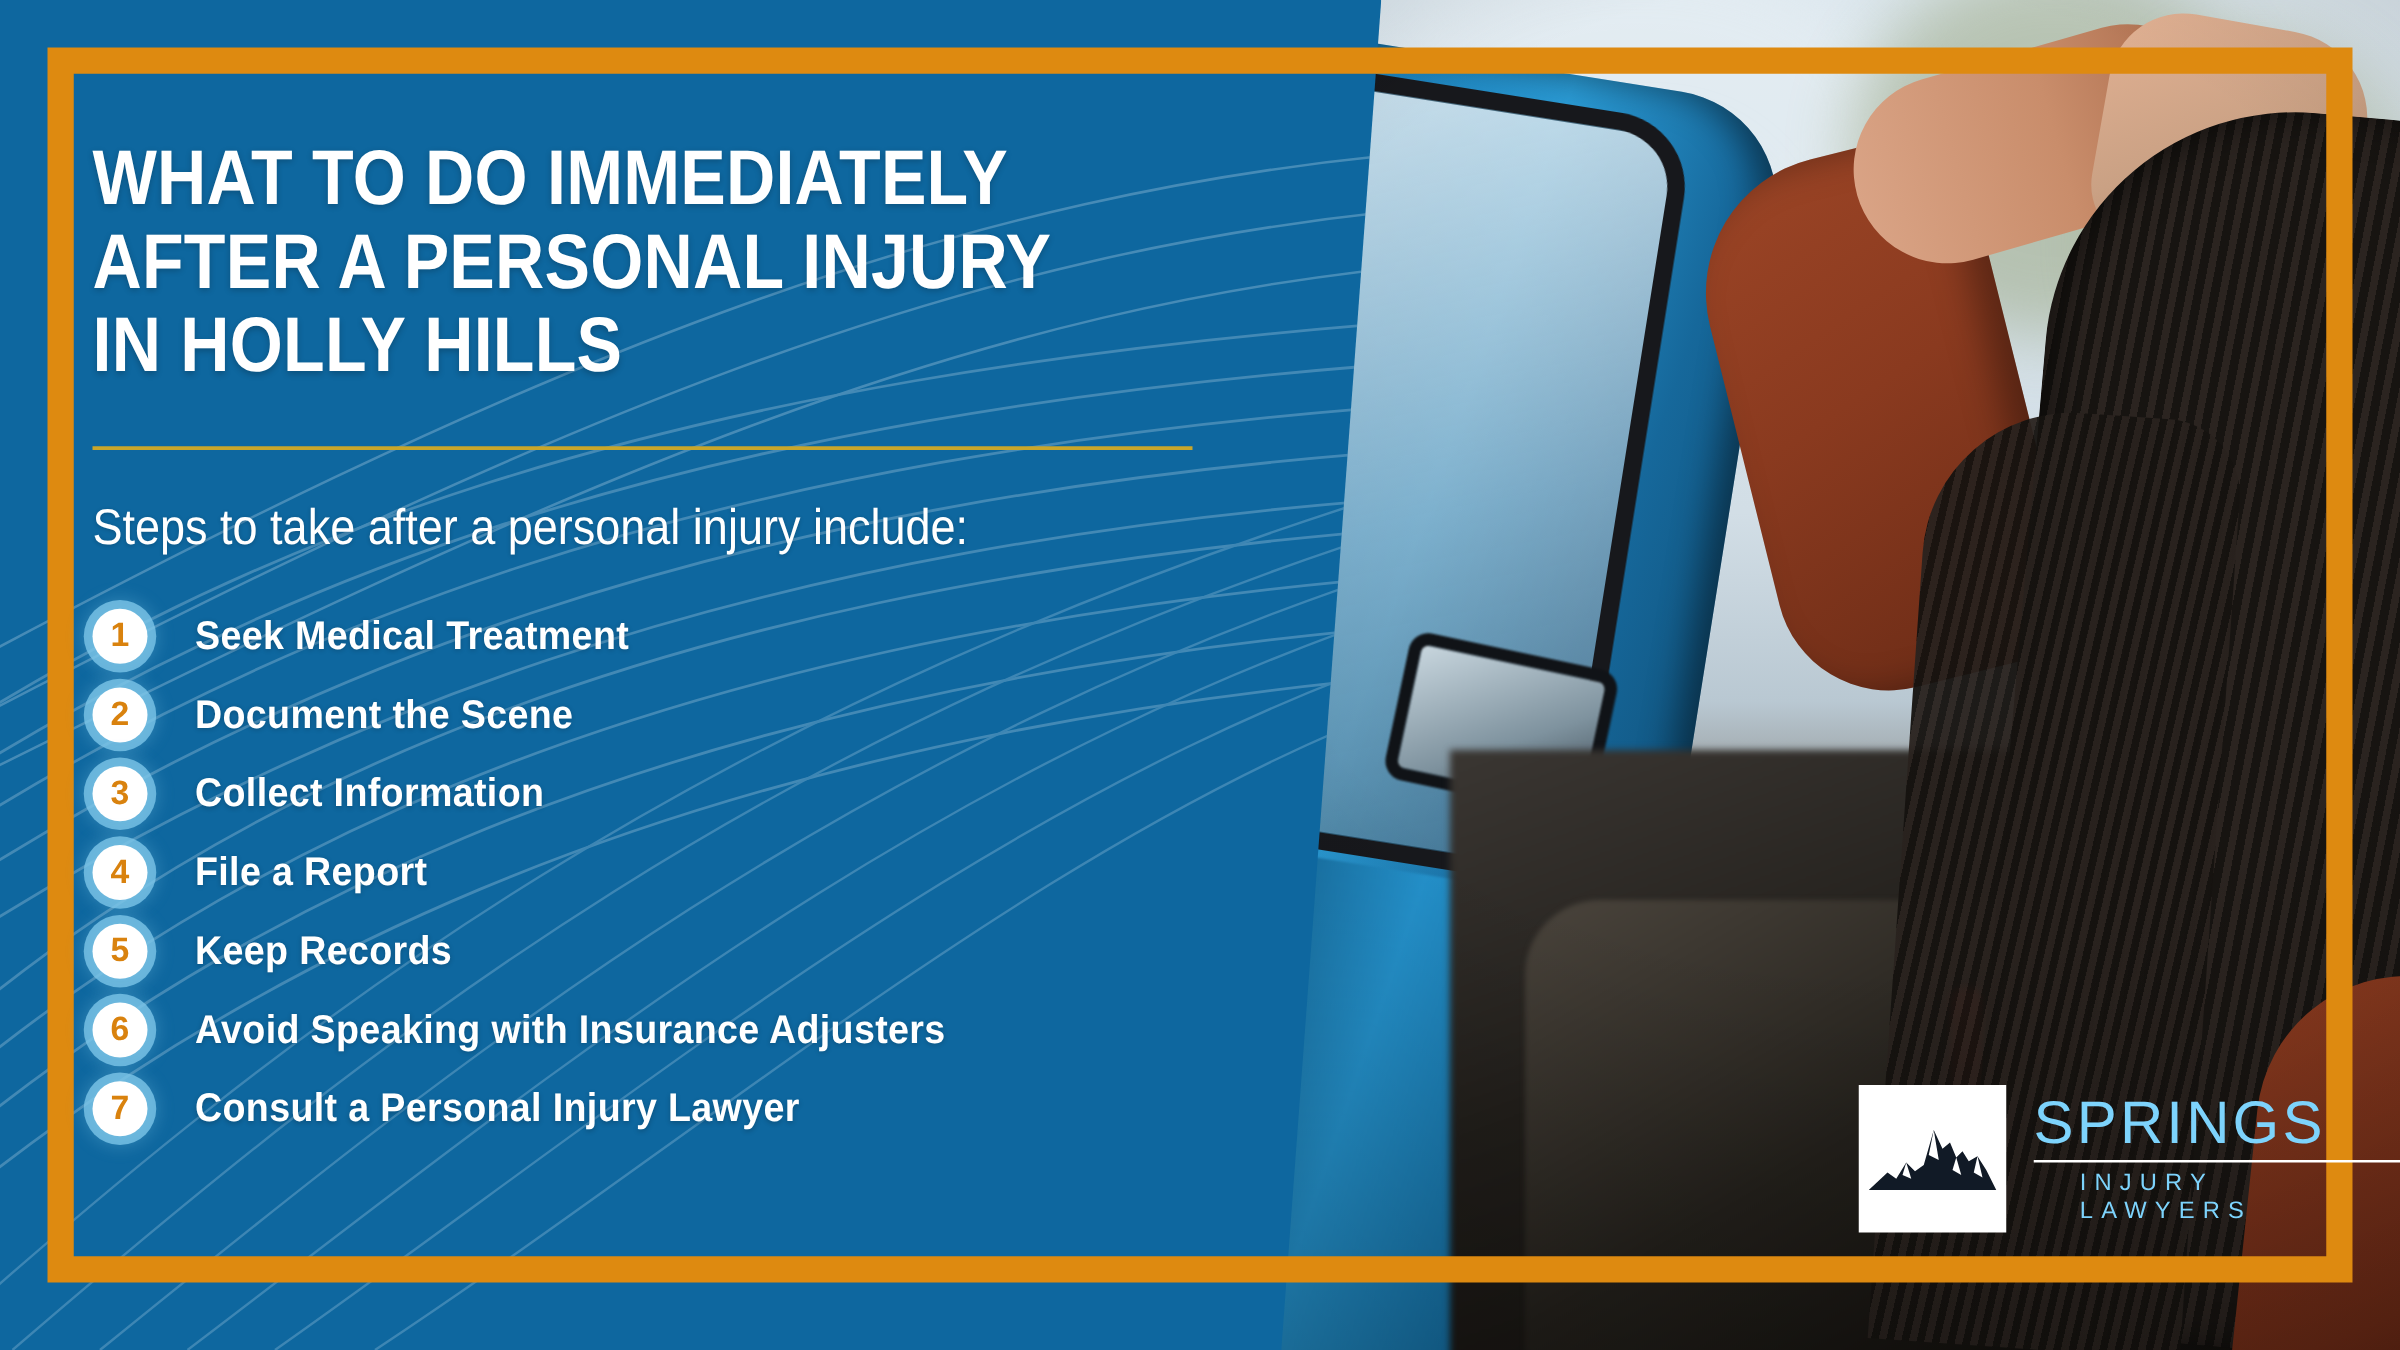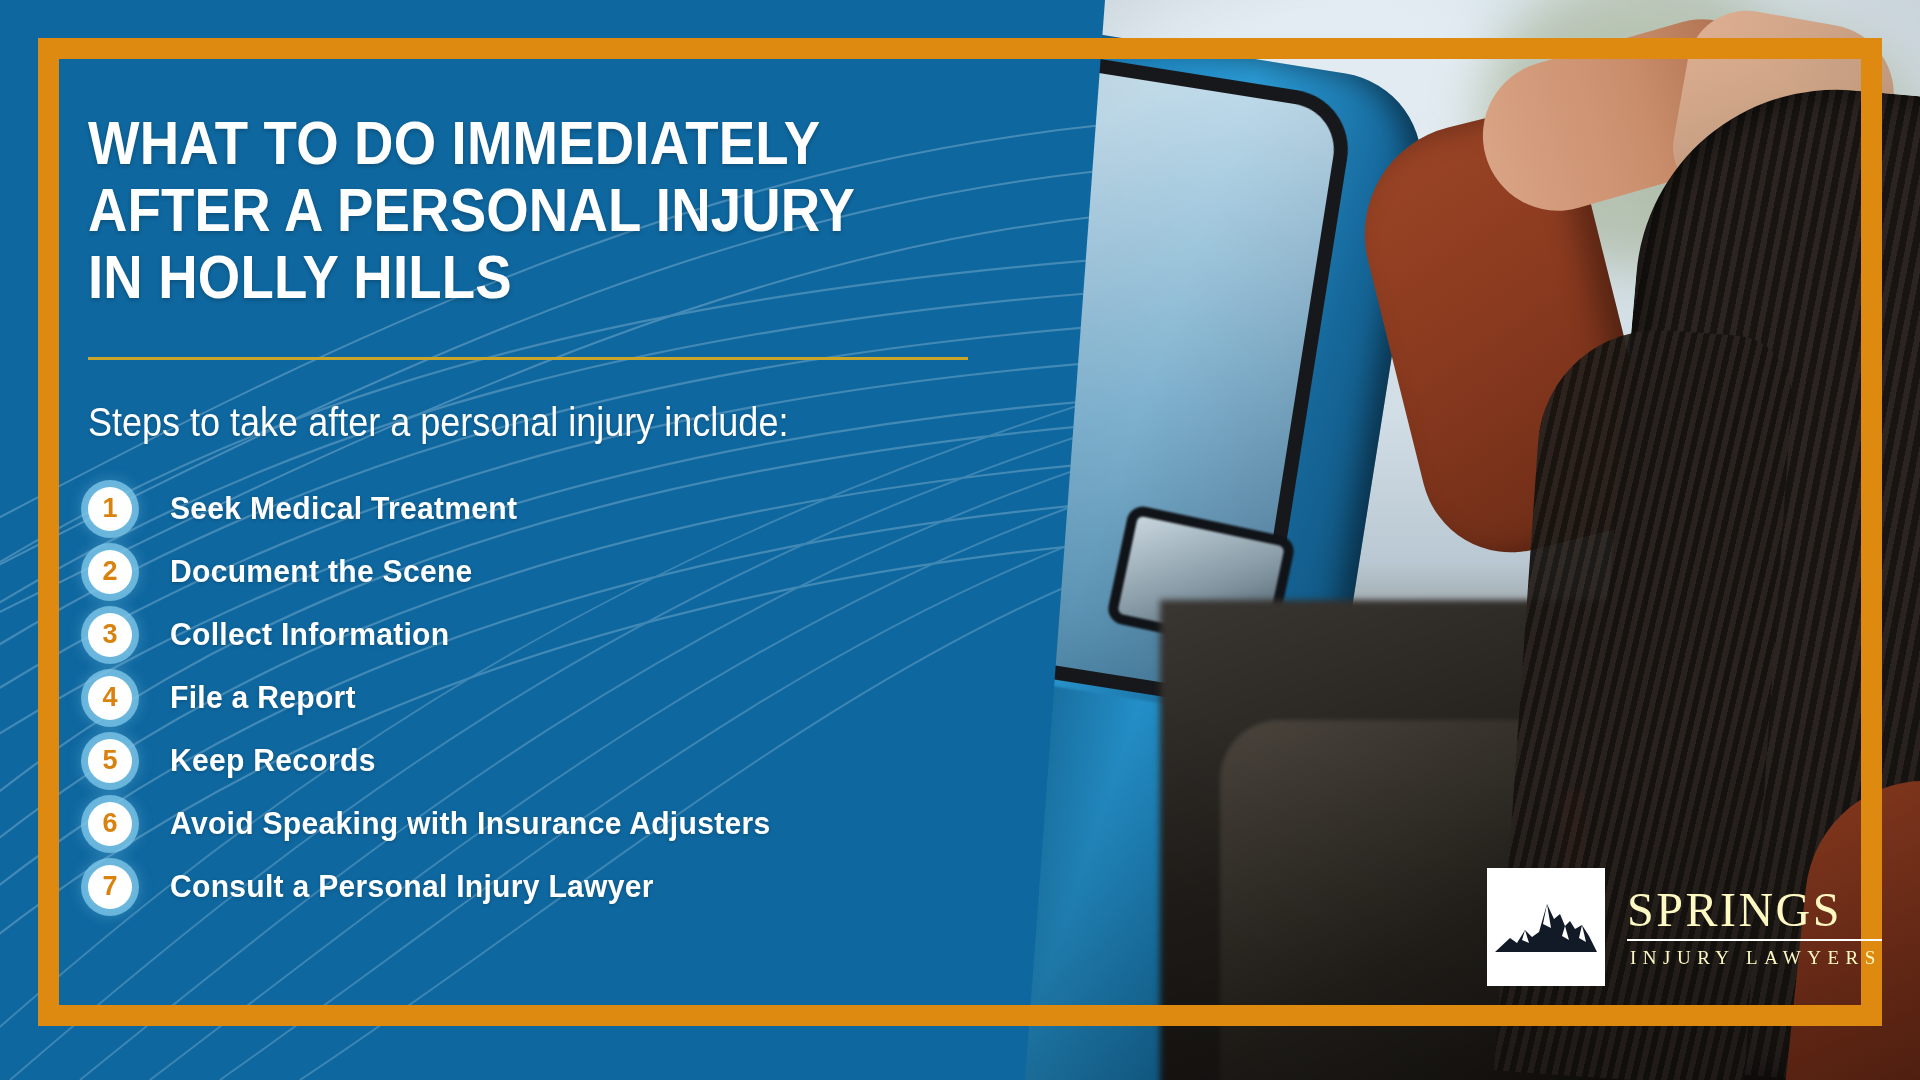--- a/index.html
+++ b/index.html
@@ -143,21 +143,21 @@
   }
   #swoosh{ position:absolute; inset:0; opacity:.30; }
 
   
   #frame{
     position:absolute; left:38px; top:38px; width:1844px; height:988px;
     border:21px solid #de8a10; pointer-events:none;
   }
 
   
-  #content{ position:absolute; left:88px; top:110px; width:1010px; }
+  #content{ position:absolute; left:74px; top:110px; width:1010px; }
 
   #title{
     color:#ffffff; font-weight:700; font-size:62px; line-height:1.08;
     letter-spacing:.2px; text-transform:uppercase;
     font-family:"Liberation Sans", sans-serif;
     transform:scaleX(.88); transform-origin:left center;
     text-shadow:0 2px 5px rgba(0,0,0,.22);
   }
   #divider{
     margin-top:46px; width:1000px; height:3px; background:#c9a62a;
@@ -188,25 +188,25 @@
   }
 
   
   #logo{
     position:absolute; left:1487px; top:868px; display:flex; align-items:center; gap:22px;
   }
   #logo-mark{
     width:118px; height:118px; background:#ffffff;
     display:flex; align-items:center; justify-content:center;
   }
-  #logo-text{ color:#fef9c3; font-family:Liberation Serif, serif; }
+  #logo-text{ color:#7dd3fc; font-family:Liberation Sans, sans-serif; }
   #logo-springs{ font-size:48px; letter-spacing:2.5px; line-height:1; font-weight:400; }
   #logo-lawgroup{ font-size:25px; letter-spacing:9px; line-height:1.5; padding-left:3px; }
   #logo-rule{ height:2px; background:#ffffff; margin:5px 0 6px 0; }
-  #logo-injury{ font-size:19px; letter-spacing:6.5px; padding-left:3px; }
+  #logo-injury{ font-size:19px; letter-spacing:6.5px; padding-left:3px;margin-left:34px; }
 </style>
 </head>
 <body>
 
 <div id="stage">
 
   <div id="photo">
     <div class="sky-blob bk1"></div>
     <div class="sky-blob bk2"></div>
     <div class="sky-blob bk3"></div>

